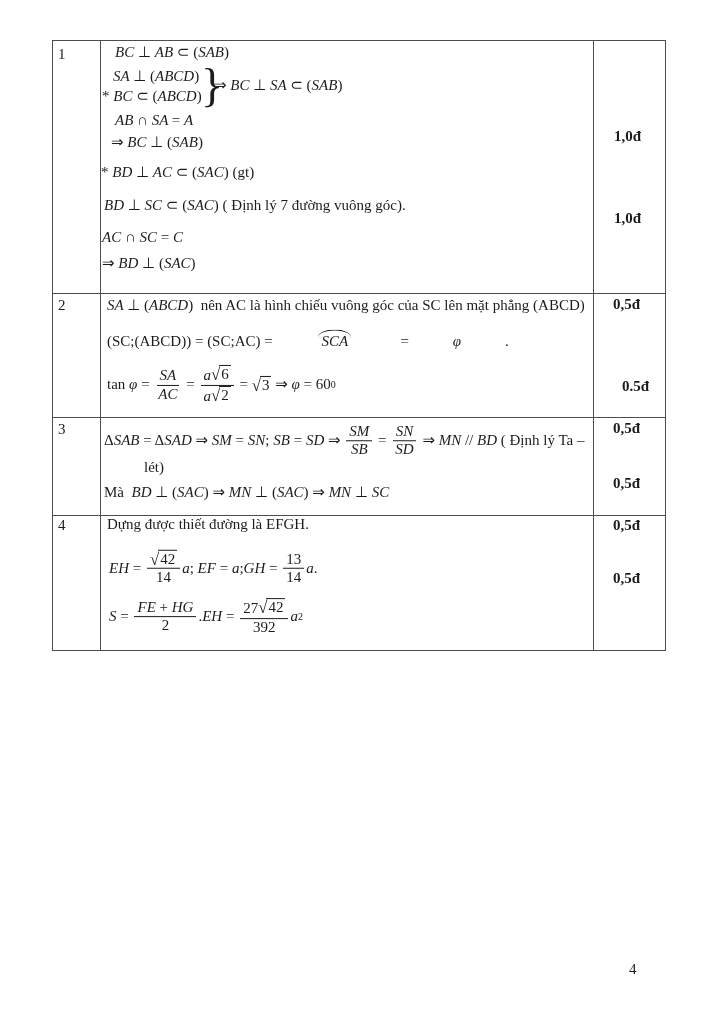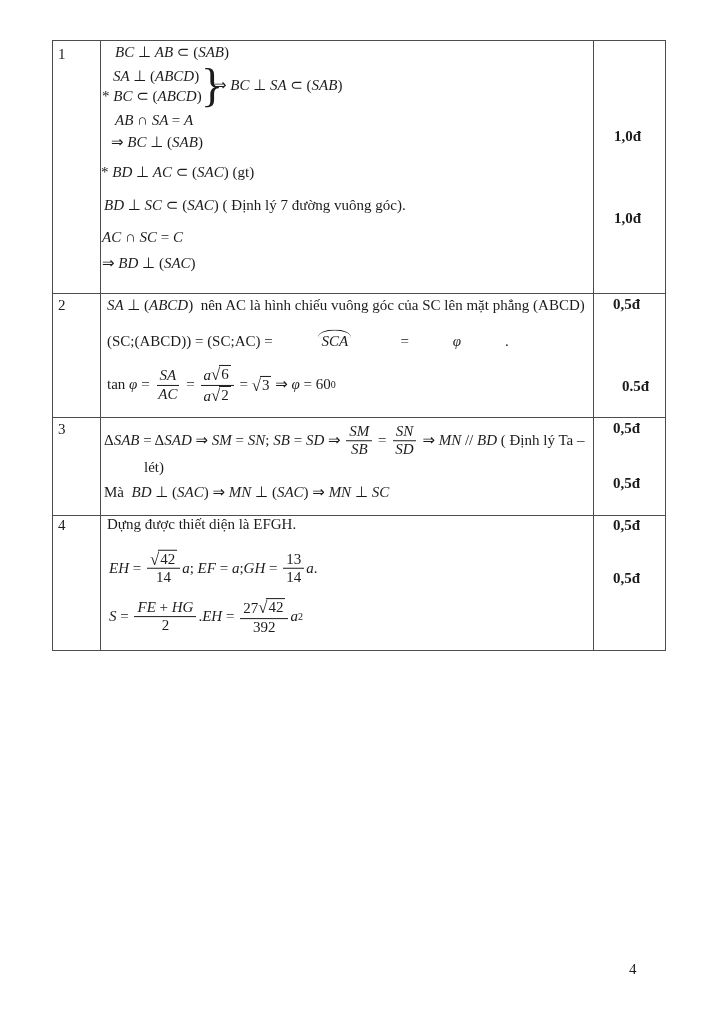--- a/index.html
+++ b/index.html
@@ -79,18 +79,18 @@
       <div class="mline" style="left: 101px; top: 173px;"><span class="rm">* </span><span class="it">BD </span><span class="rm">⊥ </span><span class="it">AC </span><span class="rm">⊂ (</span><span class="it">SAC</span><span class="rm">) (gt)</span></div>
       <div class="mline" style="left: 104px; top: 206px;"><span class="it">BD </span><span class="rm">⊥ </span><span class="it">SC </span><span class="rm">⊂ (</span><span class="it">SAC</span><span class="rm">) ( Định lý 7 đường vuông góc).</span></div>
       <div class="mline" style="left: 102px; top: 238px;"><span class="it">AC </span><span class="rm">∩ </span><span class="it">SC </span><span class="rm">= </span><span class="it">C</span></div>
       <div class="mline" style="left: 102px; top: 264px;"><span class="rm">⇒ </span><span class="it">BD </span><span class="rm">⊥ (</span><span class="it">SAC</span><span class="rm">)</span></div>
       <div class="mline" style="left: 107px; top: 306px;"><span class="it">SA </span><span class="rm">⊥ (</span><span class="it">ABCD</span><span class="rm">)  nên AC là hình chiếu vuông góc của SC lên mặt phẳng (ABCD)</span></div>
       <div class="mline" style="left: 107px; top: 342px; gap: 40px;"><span class="rm">(SC;(ABCD)) = (SC;AC) = </span><span class="hat"><span class="hat-arc"></span><span><span class="it">SCA</span></span></span><span class="rm">  = </span><span class="it">φ</span><span class="rm"> .</span></div>
       <div class="mline" style="left: 107px; top: 385px;"><span class="rm">tan </span><span class="it">φ</span><span class="rm"> = </span><span class="frac"><span class="num"><span class="it">SA</span></span><span class="den"><span class="it">AC</span></span></span><span class="rm"> = </span><span class="frac"><span class="num"><span class="it">a</span><span class="sqrt"><span class="sq-sym">√</span><span class="sq-rad"><span class="rm">6</span></span></span></span><span class="den"><span class="it">a</span><span class="sqrt"><span class="sq-sym">√</span><span class="sq-rad"><span class="rm">2</span></span></span></span></span><span class="rm"> = </span><span class="sqrt"><span class="sq-sym">√</span><span class="sq-rad"><span class="rm">3</span></span></span><span class="rm"> ⇒ </span><span class="it">φ</span><span class="rm"> = 60</span><sup class="sp">0</sup></div>
       <div class="mline" style="left: 104px; top: 441px;"><span class="rm">Δ</span><span class="it">SAB</span><span class="rm"> = Δ</span><span class="it">SAD</span><span class="rm"> ⇒ </span><span class="it">SM</span><span class="rm"> = </span><span class="it">SN</span><span class="rm">; </span><span class="it">SB</span><span class="rm"> = </span><span class="it">SD</span><span class="rm"> ⇒ </span><span class="frac"><span class="num"><span class="it">SM</span></span><span class="den"><span class="it">SB</span></span></span><span class="rm"> = </span><span class="frac"><span class="num"><span class="it">SN</span></span><span class="den"><span class="it">SD</span></span></span><span class="rm"> ⇒ </span><span class="it">MN </span><span class="rm">// </span><span class="it">BD </span><span class="rm">( Định lý Ta –</span></div>
       <div class="mline" style="left: 104px; top: 468px; margin-left: 40px;"><span class="rm">lét)</span></div>
       <div class="mline" style="left: 104px; top: 493px;"><span class="rm">Mà  </span><span class="it">BD </span><span class="rm">⊥ (</span><span class="it">SAC</span><span class="rm">) ⇒ </span><span class="it">MN </span><span class="rm">⊥ (</span><span class="it">SAC</span><span class="rm">) ⇒ </span><span class="it">MN </span><span class="rm">⊥ </span><span class="it">SC</span></div>
-      <div class="mline" style="left: 107px; top: 525px;"><span class="rm">Dựng được thiết diện là EFGH.</span></div>
+      <div class="mline" style="left: 107px; top: 525px;"><span class="rm">Dựng được thiết đường là EFGH.</span></div>
       <div class="mline" style="left: 109px; top: 568px;"><span class="it">EH</span><span class="rm"> = </span><span class="frac"><span class="num"><span class="sqrt"><span class="sq-sym">√</span><span class="sq-rad"><span class="rm">42</span></span></span></span><span class="den"><span class="rm">14</span></span></span><span class="it">a</span><span class="rm">; </span><span class="it">EF</span><span class="rm"> = </span><span class="it">a</span><span class="rm">;</span><span class="it">GH</span><span class="rm"> = </span><span class="frac"><span class="num"><span class="rm">13</span></span><span class="den"><span class="rm">14</span></span></span><span class="it">a</span><span class="rm">.</span></div>
       <div class="mline" style="left: 109px; top: 617px;"><span class="it">S</span><span class="rm"> = </span><span class="frac"><span class="num"><span class="it">FE</span><span class="rm"> + </span><span class="it">HG</span></span><span class="den"><span class="rm">2</span></span></span><span class="rm">.</span><span class="it">EH</span><span class="rm"> = </span><span class="frac"><span class="num"><span class="rm">27</span><span class="sqrt"><span class="sq-sym">√</span><span class="sq-rad"><span class="rm">42</span></span></span></span><span class="den"><span class="rm">392</span></span></span><span class="it">a</span><sup class="sp">2</sup></div>
     </div>
   <div class="pagenum" style="left:629px;top:961px;">4</div>
 </div>
 
 </body></html>

